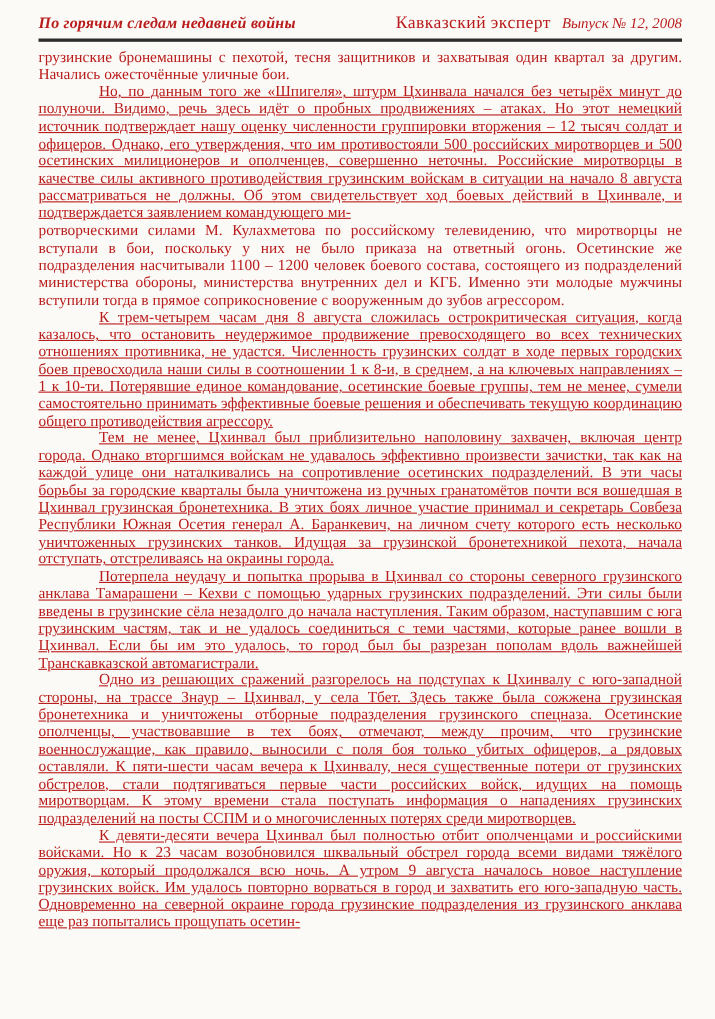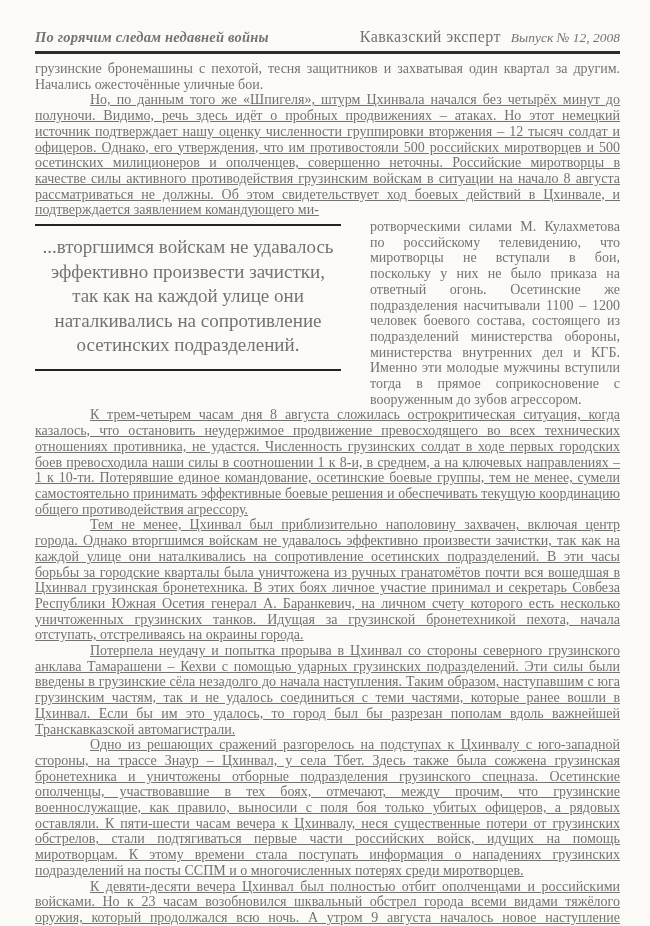--- a/index.html
+++ b/index.html
@@ -11,21 +11,21 @@
     position: relative;
     box-sizing: border-box;
     width: 650px;
     height: 926px;
     margin: 0 auto;
     background: #fbfaf6;
     padding: 12px 30px 16px 35px;
     display: flex;
     flex-direction: column;
     font-family: "Liberation Serif", "DejaVu Serif", serif;
-    color: #737373;
+    color: #b91c1c;
     overflow: hidden;
   }
   .header {
     display: flex;
     justify-content: space-between;
     align-items: baseline;
     padding-bottom: 5px;
     border-bottom: 3px solid #2d2d2d;
   }
   .header-left {
@@ -35,21 +35,20 @@
     letter-spacing: 0.2px;
   }
   .header-right {
     display: flex;
     align-items: baseline;
     gap: 10px;
   }
   .journal-name {
     font-size: 16px;
     letter-spacing: 0.4px;
-    margin-top: 16px;
   }
   .issue-label {
     font-style: italic;
     font-size: 13.5px;
     text-align: right;
   }
   .content {
     margin-top: 7px;
     font-size: 14px;
     line-height: 15.7px;
@@ -77,21 +76,20 @@
     border-bottom: 2.5px solid #232323;
     padding: 9px 2px 11px 2px;
     font-size: 19px;
     line-height: 24.5px;
     text-align: center;
     text-indent: 0;
   }
   .side-col {
     flex: 1 1 auto;
     text-align: justify;
-    margin-left: 12px;
   }
 </style>
 </head>
 <body>
 
 <div class="page">
 
   <div class="header">
     <span class="header-left">По горячим следам недавней войны</span>
     <span class="header-right">
@@ -100,21 +98,20 @@
     </span>
   </div>
 
   <div class="content">
 
     <p>грузинские бронемашины с пехотой, тесня защитников и захватывая один квартал за другим. Начались ожесточённые уличные бои.</p>
 
     <p class="indent">Но, по данным того же «Шпигеля», штурм Цхинвала начался без четырёх минут до полуночи. Видимо, речь здесь идёт о пробных продвижениях – атаках. Но этот немецкий источник подтверждает нашу оценку численности группировки вторжения – 12 тысяч солдат и офицеров. Однако, его утверждения, что им противостояли 500 российских миротворцев и 500 осетинских милиционеров и ополченцев, совершенно неточны. Российские миротворцы в качестве силы активного противодействия грузинским войскам в ситуации на начало 8 августа рассматриваться не должны. Об этом свидетельствует ход боевых действий в Цхинвале, и подтверждается заявлением командующего ми-</p>
 
     <div class="two-col">
-      <div class="pullquote">...вторгшимся войскам не удавалось эффективно произвести зачистки, так как на каждой улице они наталкивались на сопротивление осетинских подразделений.</div>
       <div class="side-col">ротворческими силами М. Кулахметова по российскому телевидению, что миротворцы не вступали в бои, поскольку у них не было приказа на ответный огонь. Осетинские же подразделения насчитывали 1100 – 1200 человек боевого состава, состоящего из подразделений министерства обороны, министерства внутренних дел и КГБ. Именно эти молодые мужчины вступили тогда в прямое соприкосновение с вооруженным до зубов агрессором.</div>
     </div>
 
     <p class="indent">К трем-четырем часам дня 8 августа сложилась острокритическая ситуация, когда казалось, что остановить неудержимое продвижение превосходящего во всех технических отношениях противника, не удастся. Численность грузинских солдат в ходе первых городских боев превосходила наши силы в соотношении 1 к 8-и, в среднем, а на ключевых направлениях – 1 к 10-ти. Потерявшие единое командование, осетинские боевые группы, тем не менее, сумели самостоятельно принимать эффективные боевые решения и обеспечивать текущую координацию общего противодействия агрессору.</p>
 
     <p class="indent">Тем не менее, Цхинвал был приблизительно наполовину захвачен, включая центр города. Однако вторгшимся войскам не удавалось эффективно произвести зачистки, так как на каждой улице они наталкивались на сопротивление осетинских подразделений. В эти часы борьбы за городские кварталы была уничтожена из ручных гранатомётов почти вся вошедшая в Цхинвал грузинская бронетехника. В этих боях личное участие принимал и секретарь Совбеза Республики Южная Осетия генерал А. Баранкевич, на личном счету которого есть несколько уничтоженных грузинских танков. Идущая за грузинской бронетехникой пехота, начала отступать, отстреливаясь на окраины города.</p>
 
     <p class="indent">Потерпела неудачу и попытка прорыва в Цхинвал со стороны северного грузинского анклава Тамарашени – Кехви с помощью ударных грузинских подразделений. Эти силы были введены в грузинские сёла незадолго до начала наступления. Таким образом, наступавшим с юга грузинским частям, так и не удалось соединиться с теми частями, которые ранее вошли в Цхинвал. Если бы им это удалось, то город был бы разрезан пополам вдоль важнейшей Транскавказской автомагистрали.</p>
 
     <p class="indent">Одно из решающих сражений разгорелось на подступах к Цхинвалу с юго-западной стороны, на трассе Знаур – Цхинвал, у села Тбет. Здесь также была сожжена грузинская бронетехника и уничтожены отборные подразделения грузинского спецназа. Осетинские ополченцы, участвовавшие в тех боях, отмечают, между прочим, что грузинские военнослужащие, как правило, выносили с поля боя только убитых офицеров, а рядовых оставляли. К пяти-шести часам вечера к Цхинвалу, неся существенные потери от грузинских обстрелов, стали подтягиваться первые части российских войск, идущих на помощь миротворцам. К этому времени стала поступать информация о нападениях грузинских подразделений на посты ССПМ и о многочисленных потерях среди миротворцев.</p>

